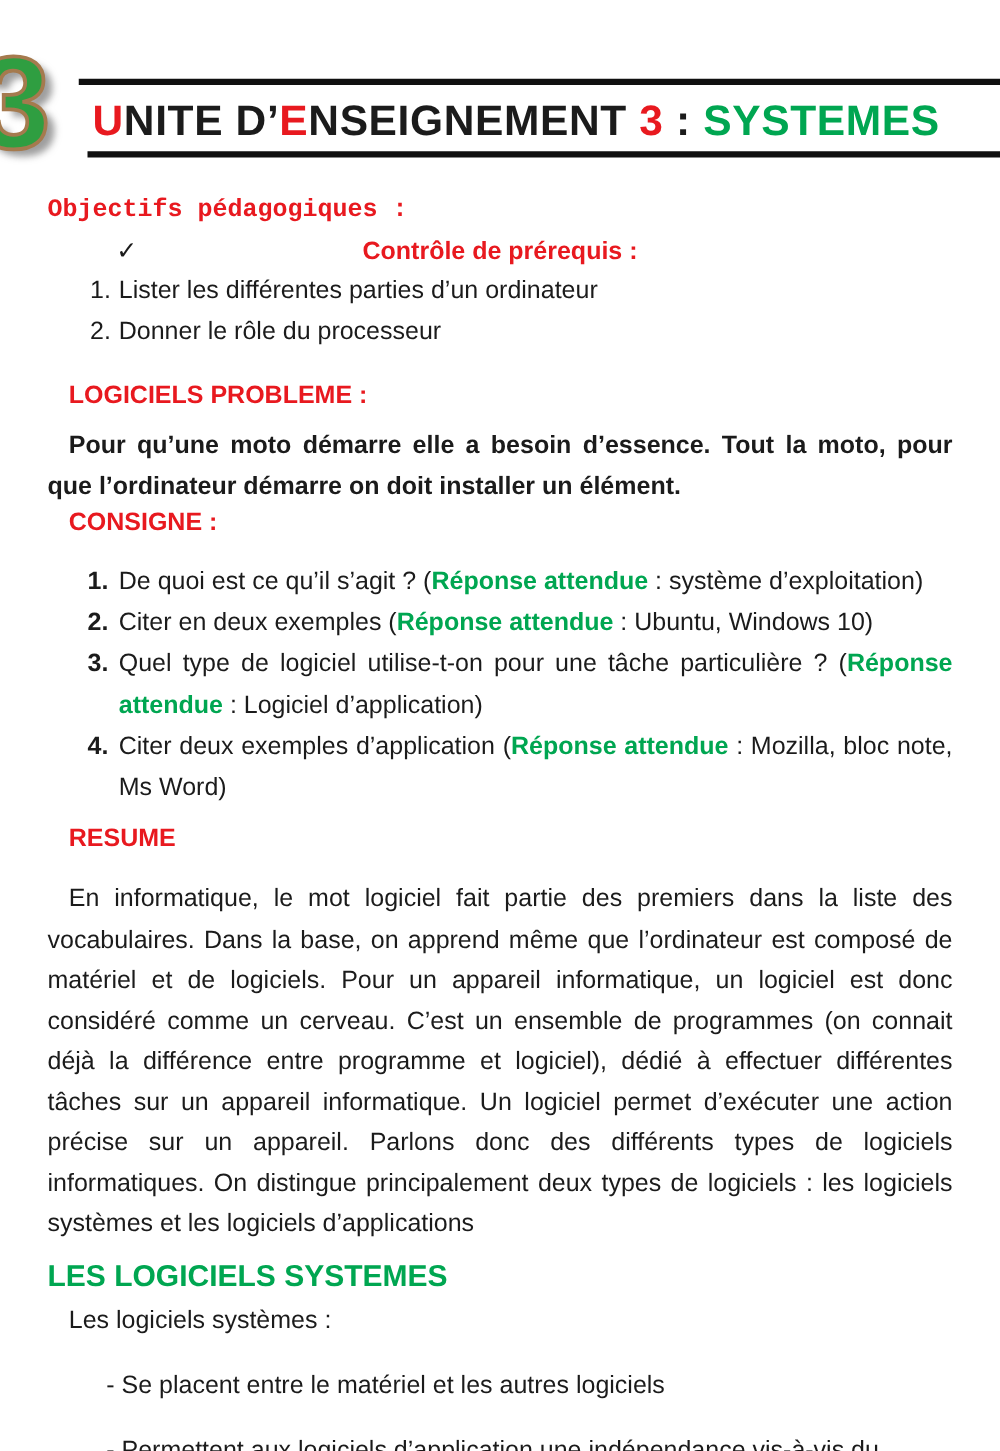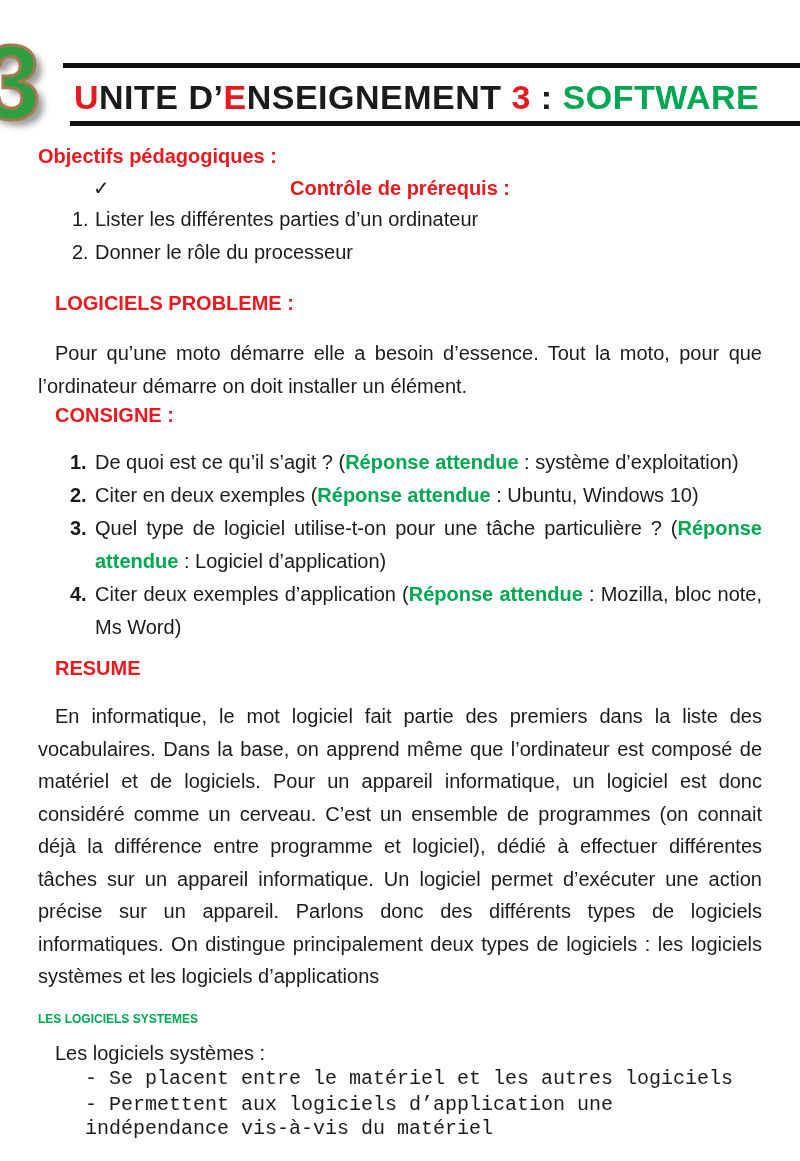--- a/index.html
+++ b/index.html
@@ -29,48 +29,48 @@
   .title-text{
     position:absolute;left:74px;top:78px;
     font-size:34px;font-weight:bold;letter-spacing:0.5px;white-space:nowrap;
   }
   .c-red{color:var(--red);}
   .c-ink{color:var(--ink);}
   .c-green{color:var(--green);}
   .content{position:absolute;left:38px;right:38px;top:140px;}
   .heading{font-weight:bold;color:var(--red);font-size:20px;line-height:24px;}
   .h-indent{padding-left:17px;}
-  .h-objectifs{margin-top:4px;}
+  .h-objectifs{margin-top:17px;font-family:Liberation Mono, monospace;}
   .check-item{position:relative;padding-left:75px;line-height:24px;margin-top:8px;}
   .check-item .bullet{position:absolute;left:55px;}
   .h-prerequis{text-align:center;}
   .num-item{position:relative;padding-left:57px;line-height:24px;}
   .num-item .num{position:absolute;left:34px;}
   .prereq-1{margin-top:7px;}
   .prereq-2{margin-top:9px;}
   .h-situation{margin-top:27px;}
-  .p-situation{margin-top:22px;line-height:33px;text-align:justify;text-indent:17px;}
+  .p-situation{margin-top:12px;line-height:33px;text-align:justify;text-indent:17px;font-weight:bold;}
   .h-consigne{}
   .consigne-list{margin-top:19px;}
   .citem{position:relative;padding-left:57px;line-height:33px;text-align:justify;}
   .citem .num{position:absolute;left:32px;font-weight:bold;}
   .hl{color:var(--green);font-weight:bold;}
   .h-resume{margin-top:12px;}
   .p-resume{margin-top:20px;line-height:32.5px;text-align:justify;text-indent:17px;}
-  .h-systemes{margin-top:14px;color:var(--green);font-weight:bold;font-size:12px;line-height:24px;}
+  .h-systemes{margin-top:14px;color:var(--green);font-weight:bold;font-size:24px;line-height:24px;}
   .sub-systemes{margin-top:10px;padding-left:17px;line-height:24px;}
-  .dash-item{padding-left:47px;line-height:24px;margin-top:2px;font-family:Liberation Mono, monospace;}
+  .dash-item{padding-left:47px;line-height:24px;margin-top:28px;}
 </style>
 </head>
 <body>
 
 <div class="logo-numeral">3</div>
 
 <div class="rule-top"></div>
-<div class="title-text"><span class="c-red">U</span><span class="c-ink">NITE D’</span><span class="c-red">E</span><span class="c-ink">NSEIGNEMENT </span><span class="c-red">3</span><span class="c-ink"> : </span><span class="c-green">SOFTWARE</span></div>
+<div class="title-text"><span class="c-red">U</span><span class="c-ink">NITE D’</span><span class="c-red">E</span><span class="c-ink">NSEIGNEMENT </span><span class="c-red">3</span><span class="c-ink"> : </span><span class="c-green">SYSTEMES</span></div>
 <div class="rule-bottom"></div>
 
 <div class="content">
 
   <div class="heading h-objectifs">Objectifs pédagogiques :</div>
 
   <div class="check-item">
     <span class="bullet">✓</span>
   </div>
 

